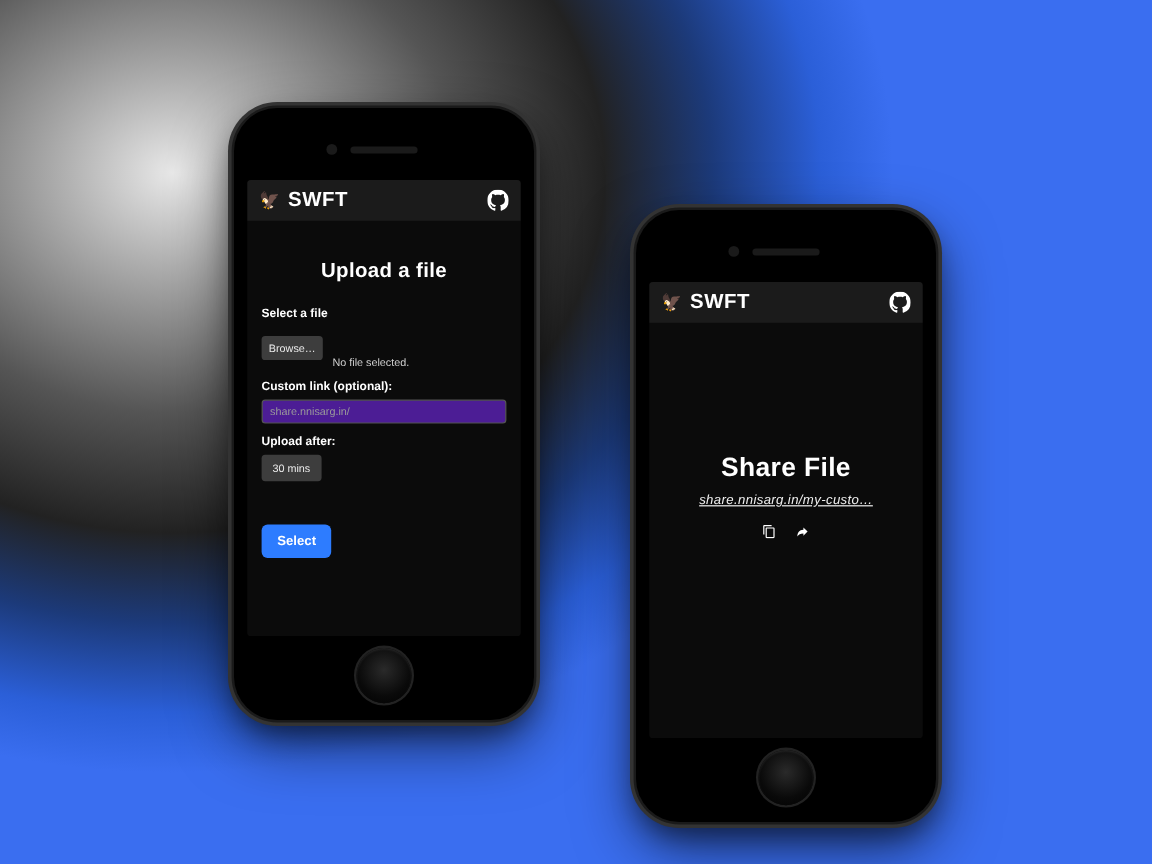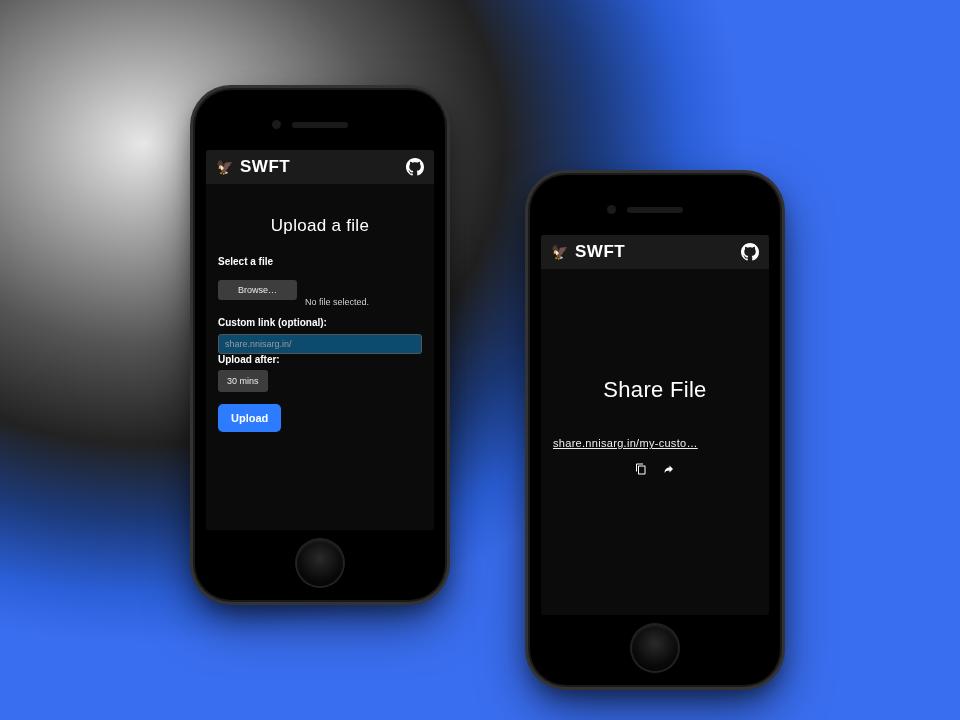--- a/index.html
+++ b/index.html
@@ -83,80 +83,82 @@
     font-size: 14px;
   }
   .brand-text { font-weight: 700; font-size: 17px; letter-spacing: 0.5px; }
   .gh-icon { width: 18px; height: 18px; fill: #fff; }
 
   .content { padding: 10px 12px; }
 
   .page-title {
     text-align: center;
     font-size: 17px;
-    font-weight: 400;
+    font-weight: 700;
     margin: 22px 0 20px 0;
     letter-spacing: 0.3px;
   }
-  .right .page-title { font-size: 22px; margin-top: 98px; margin-bottom: 34px; }
+  .right .page-title { font-size: 22px; margin-top: 98px; margin-bottom: 8px; }
 
   .label { font-size: 10px; font-weight: 700; margin-bottom: 5px; }
 
   .file-row { display: flex; align-items: center; gap: 8px; margin-bottom: 10px; }
   .browse-btn {
     background: #3d3d3d;
     color: #eaeaea;
     border: none;
     border-radius: 3px;
-    padding: 5px 20px;
+    padding: 5px 6px;
     font-size: 9px;
     cursor: pointer;
   }
   .file-status { font-size: 9px; color: #d0d0d0; margin-top: 25px; }
 
   .text-input {
     width: 100%;
-    background: #0c4a6e;
+    background: #4c1d95;
     border: 1px solid #555;
     border-radius: 3px;
     padding: 4px 6px;
     font-size: 9px;
     color: #e0e0e0;
+    margin-bottom: 10px;
   }
   .text-input::placeholder { color: #9a9a9a; }
 
   .select-pill {
     background: #3d3d3d;
     color: #eaeaea;
     border: none;
     border-radius: 3px;
     padding: 6px 9px;
     font-size: 9px;
     cursor: pointer;
-    margin-bottom: 12px;
+    margin-bottom: 36px;
     display: inline-block;
   }
 
   .primary-btn {
     background: #2d7cff;
     color: #fff;
     border: none;
     border-radius: 5px;
     padding: 8px 13px;
     font-size: 11px;
     font-weight: 600;
     cursor: pointer;
   }
 
   .share-link {
     display: block;
-    text-align: left;
+    text-align: center;
     color: #f0f0f0;
     font-size: 11px;
     text-decoration: underline;
+    font-style: italic;
     letter-spacing: 0.3px;
     overflow: hidden;
     text-overflow: ellipsis;
     white-space: nowrap;
     margin-bottom: 14px;
   }
 
   .action-row {
     display: flex;
     justify-content: center;
@@ -205,21 +207,21 @@
         <span class="file-status">No file selected.</span>
       </div>
 
       <div class="label">Custom link (optional):</div>
       <input class="text-input" type="text" placeholder="share.nnisarg.in/" style="">
 
       <div class="label">Upload after:</div>
       <button class="select-pill">30 mins</button>
 
       <div>
-        <button class="primary-btn">Upload</button>
+        <button class="primary-btn">Select</button>
       </div>
     </div>
 
   </div>
   <div class="home-btn"></div>
 </div>
 
 <div class="phone right">
   <div class="camera"></div>
   <div class="speaker"></div>

